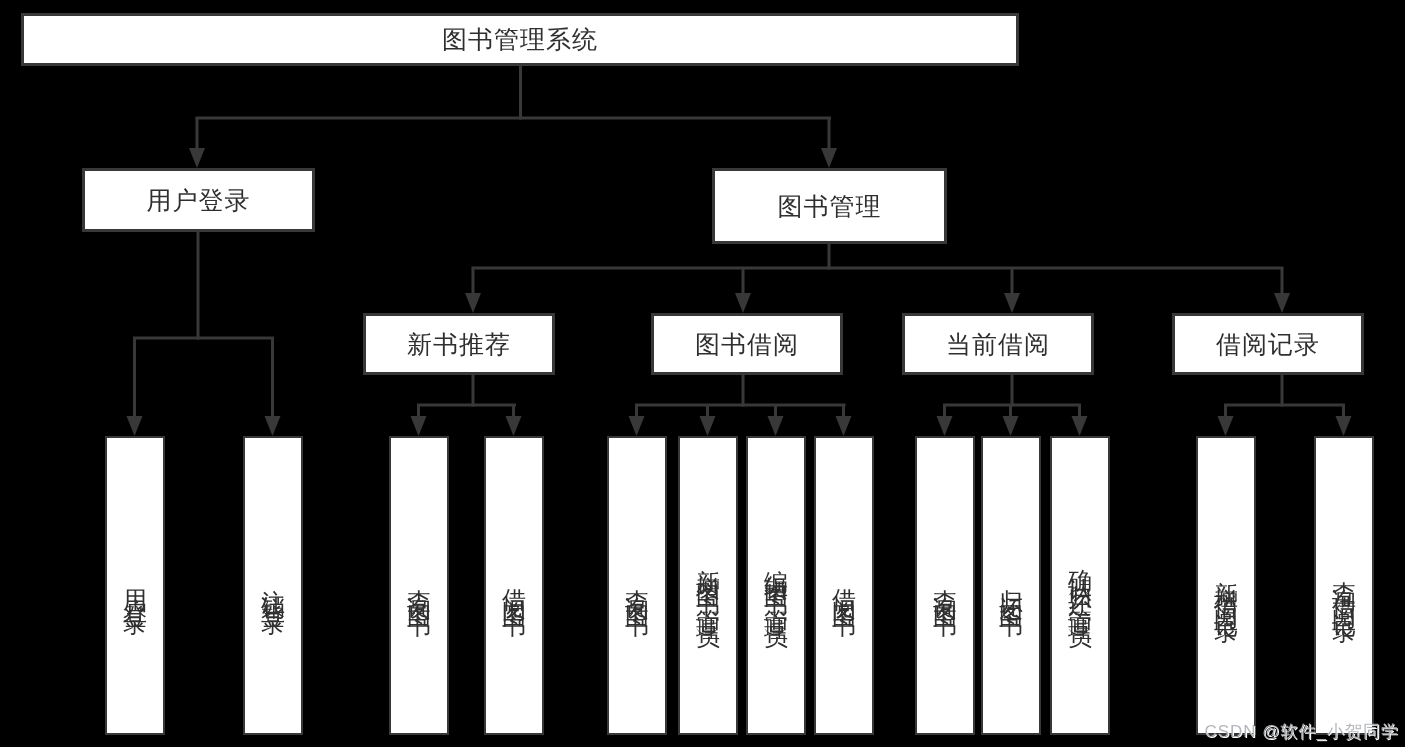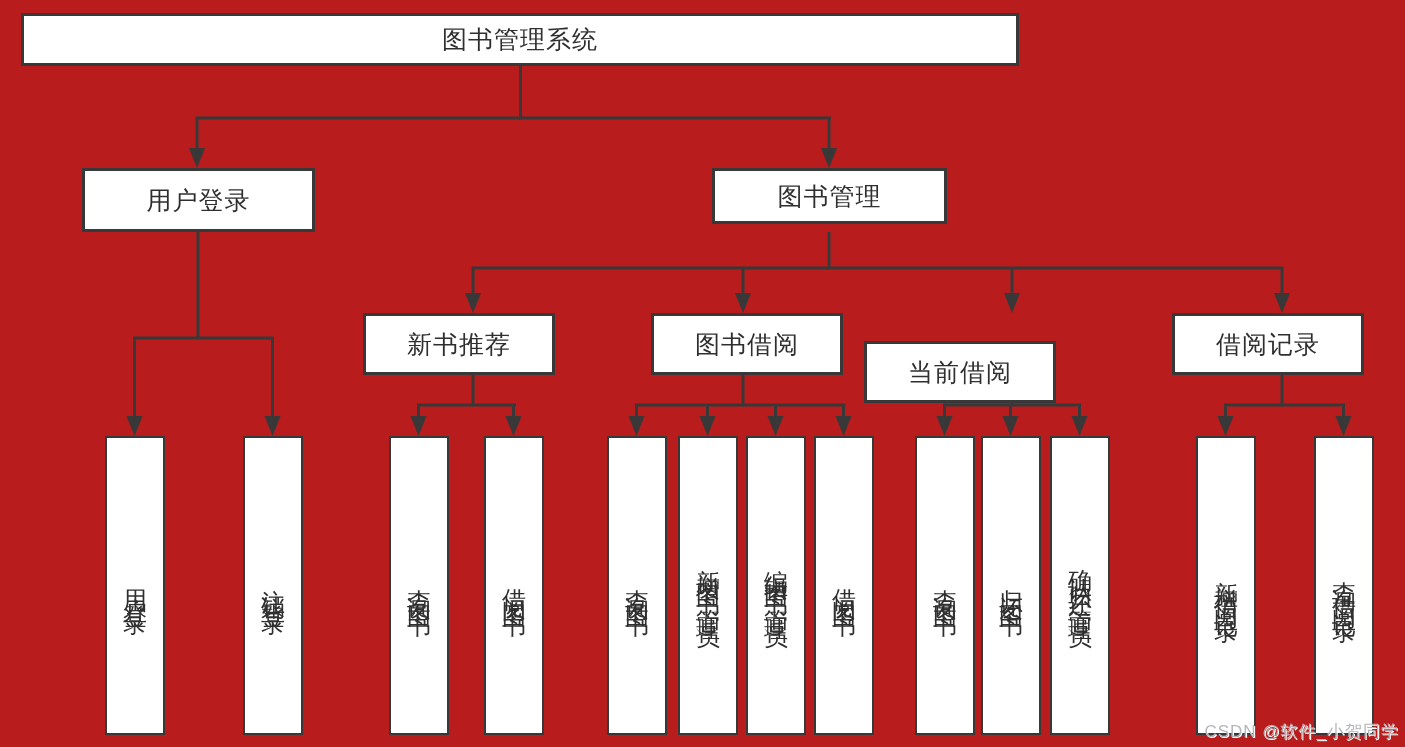--- a/index.html
+++ b/index.html
@@ -1,20 +1,20 @@
 <!DOCTYPE html>
 <html><head>
 <meta charset="utf-8">
 <style>
   html, body { margin: 0; padding: 0; background: #ffffff; }
   .canvas {
     position: relative;
     width: 1405px;
     height: 747px;
-    background: #b91c1c;
+    background: #000000;
     font-family: "Liberation Sans", sans-serif;
     color: #2f2f2f;
     overflow: hidden;
   }
   svg.connectors {
     position: absolute;
     left: 0; top: 0;
     width: 1405px; height: 747px;
   }
   .node {
@@ -24,25 +24,25 @@
     box-sizing: border-box;
     display: flex;
     align-items: center;
     justify-content: center;
     font-size: 25px;
     letter-spacing: 1px;
     white-space: nowrap;
   }
   .root-node   { left: 21px;   top: 13px;  width: 998px; height: 53px; }
   .n-userlogin { left: 82px;   top: 168px; width: 233px; height: 64px; }
-  .n-bookmgmt  { left: 712px;  top: 168px; width: 235px; height: 56px; }
+  .n-bookmgmt  { left: 712px;  top: 168px; width: 235px; height: 76px; }
   .row3 { top: 313px; width: 192px; height: 62px; }
   .n-newbook  { left: 363px; }
   .n-borrow   { left: 633px; margin-left: 18px; }
-  .n-current  { left: 864px; margin-top: 28px; }
+  .n-current  { left: 902px; }
   .n-records  { left: 1172px; }
   .leaf {
     top: 436px;
     width: 60px;
     height: 299px;
     writing-mode: vertical-rl;
     font-size: 24px;
     line-height: 1;
     letter-spacing: 8px;
     border-width: 2.5px;

